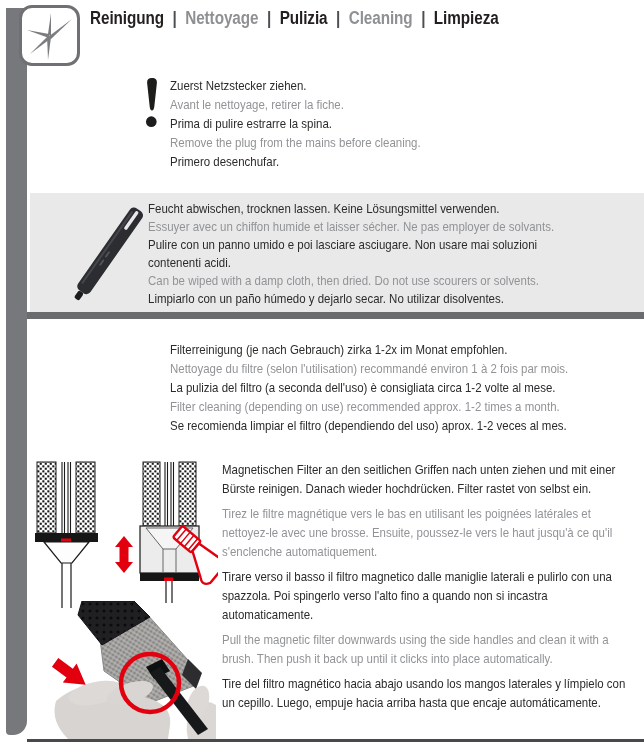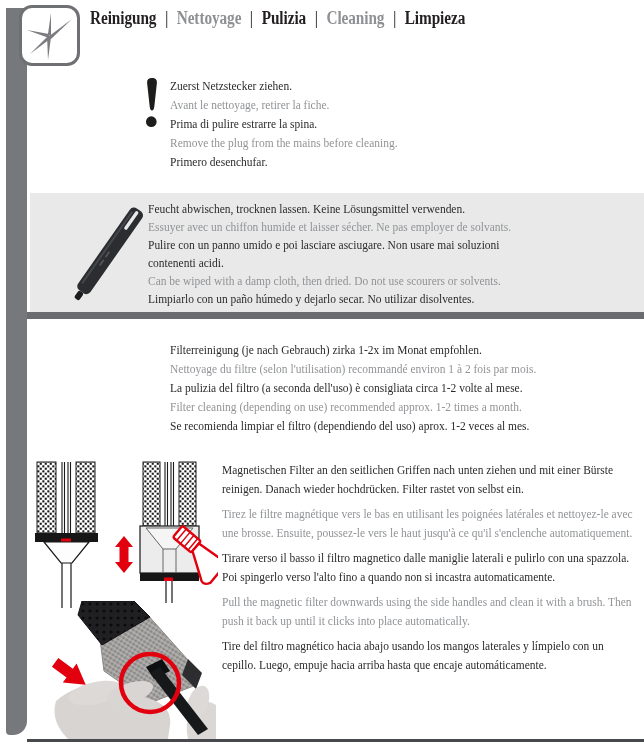--- a/index.html
+++ b/index.html
@@ -1,17 +1,17 @@
 <!DOCTYPE html>
 <html><head>
 <meta charset="utf-8">
 <style>
   html,body{margin:0;padding:0;background:#ffffff;}
   .page{position:relative;width:644px;height:743px;background:#ffffff;overflow:hidden;
-        font-family:Liberation Serif, serif;-webkit-font-smoothing:antialiased;}
+        font-family:Liberation Sans, sans-serif;-webkit-font-smoothing:antialiased;}
 
   
   .left-bar{position:absolute;left:6px;top:8px;width:21px;height:727px;background:#77787b;
             border-radius:0 0 14px 4px;}
 
   
   .icon-box{position:absolute;left:19px;top:5px;width:61px;height:61px;background:#ffffff;
             border:3px solid #6f7073;border-radius:13px;box-sizing:border-box;
             display:flex;align-items:center;justify-content:center;}
 

